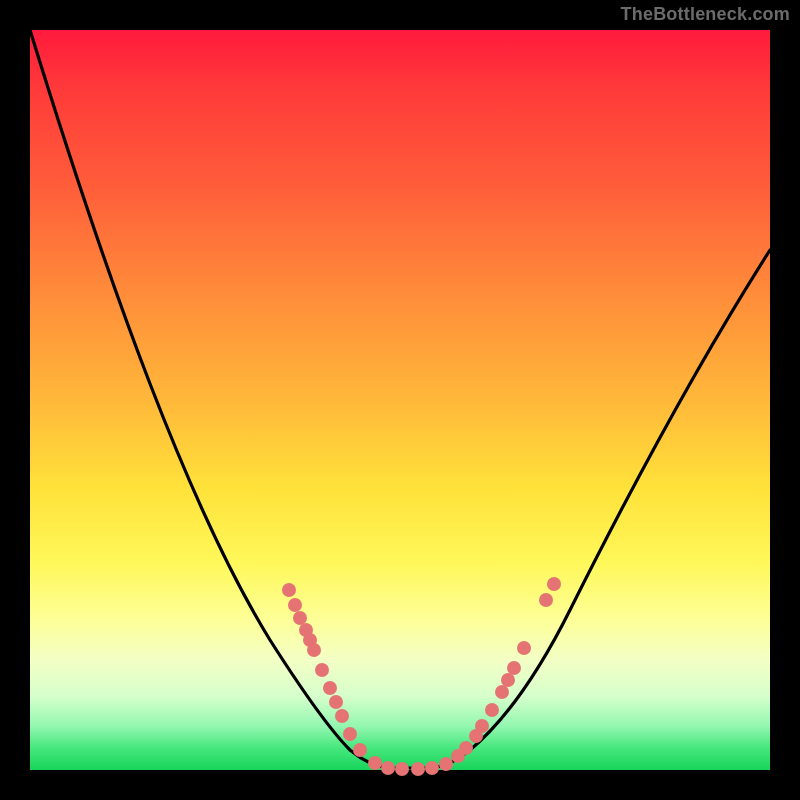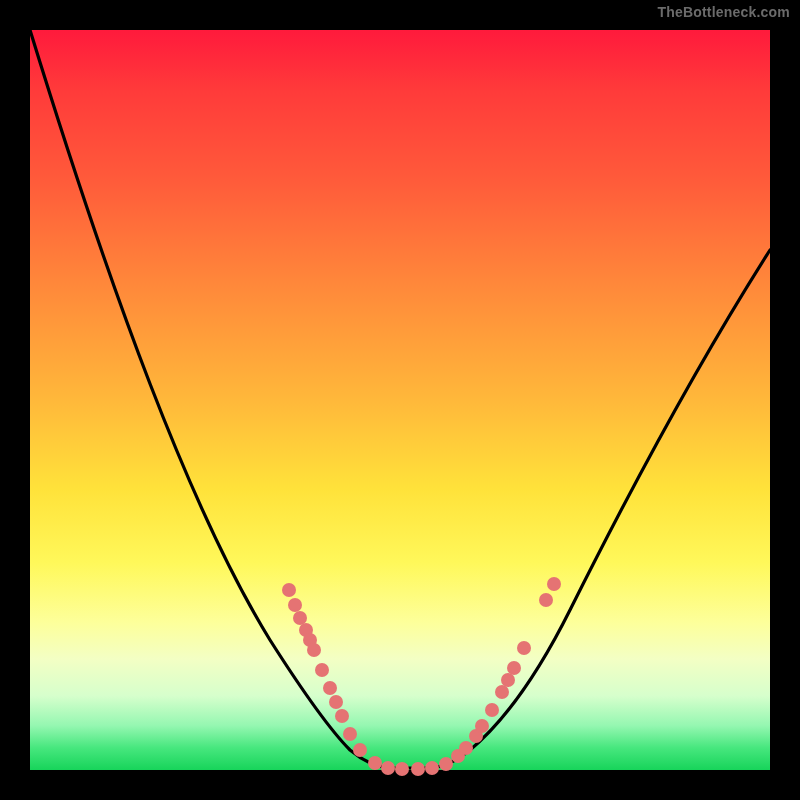--- a/index.html
+++ b/index.html
@@ -40,21 +40,21 @@
       #d6ffcc 90%,
       #95f7b1 94%,
       #47e77e 97%,
       #17d45a 100%
     );
   }
   .watermark {
     position: absolute;
     top: 4px;
     right: 10px;
-    font-size: 14px;
+    font-size: 18px;
     font-weight: 600;
     color: #6b6b6b;
     letter-spacing: 0.2px;
     user-select: none;
   }
   svg.curve {
     position: absolute;
     left: 30px;
     top: 30px;
     width: 740px;

